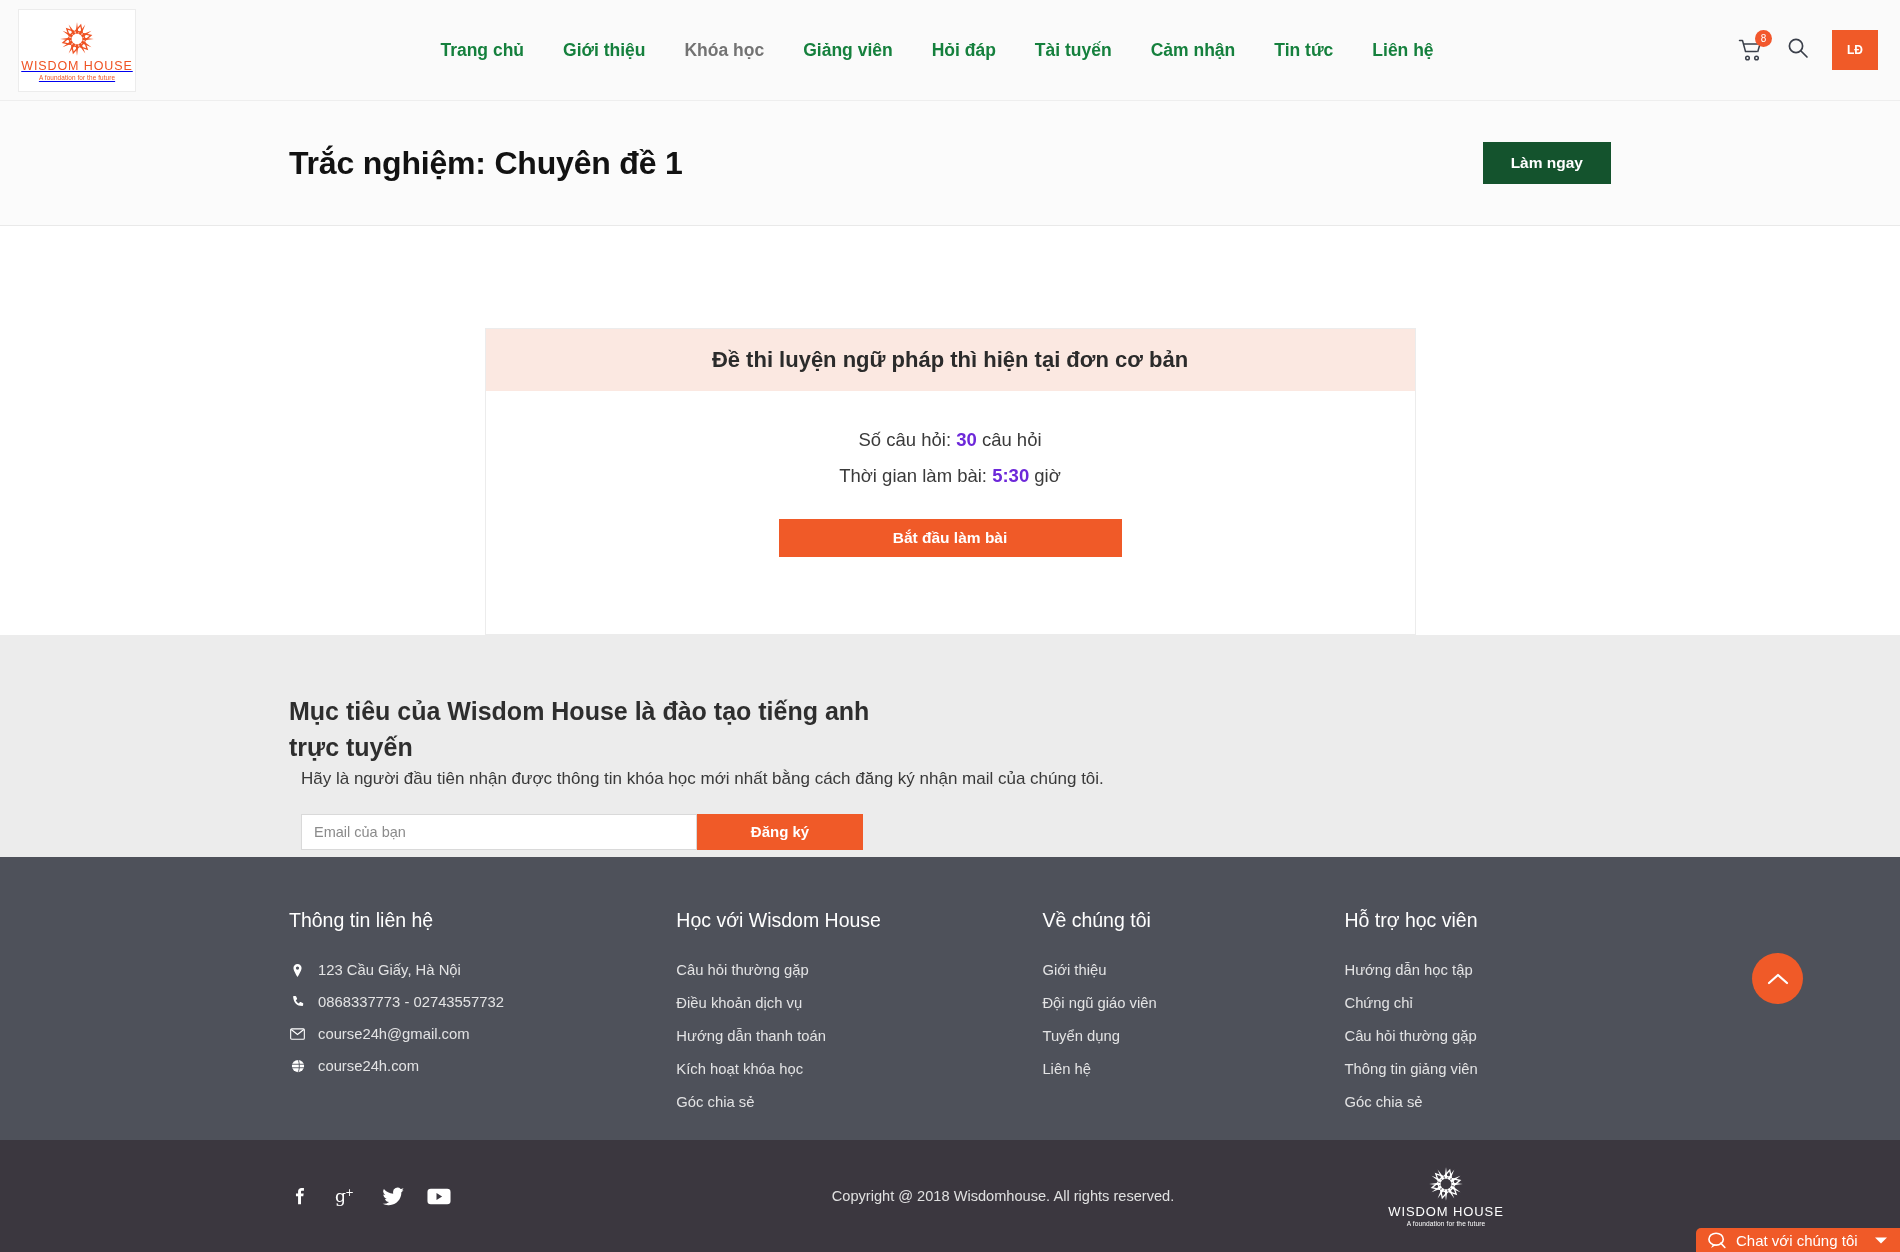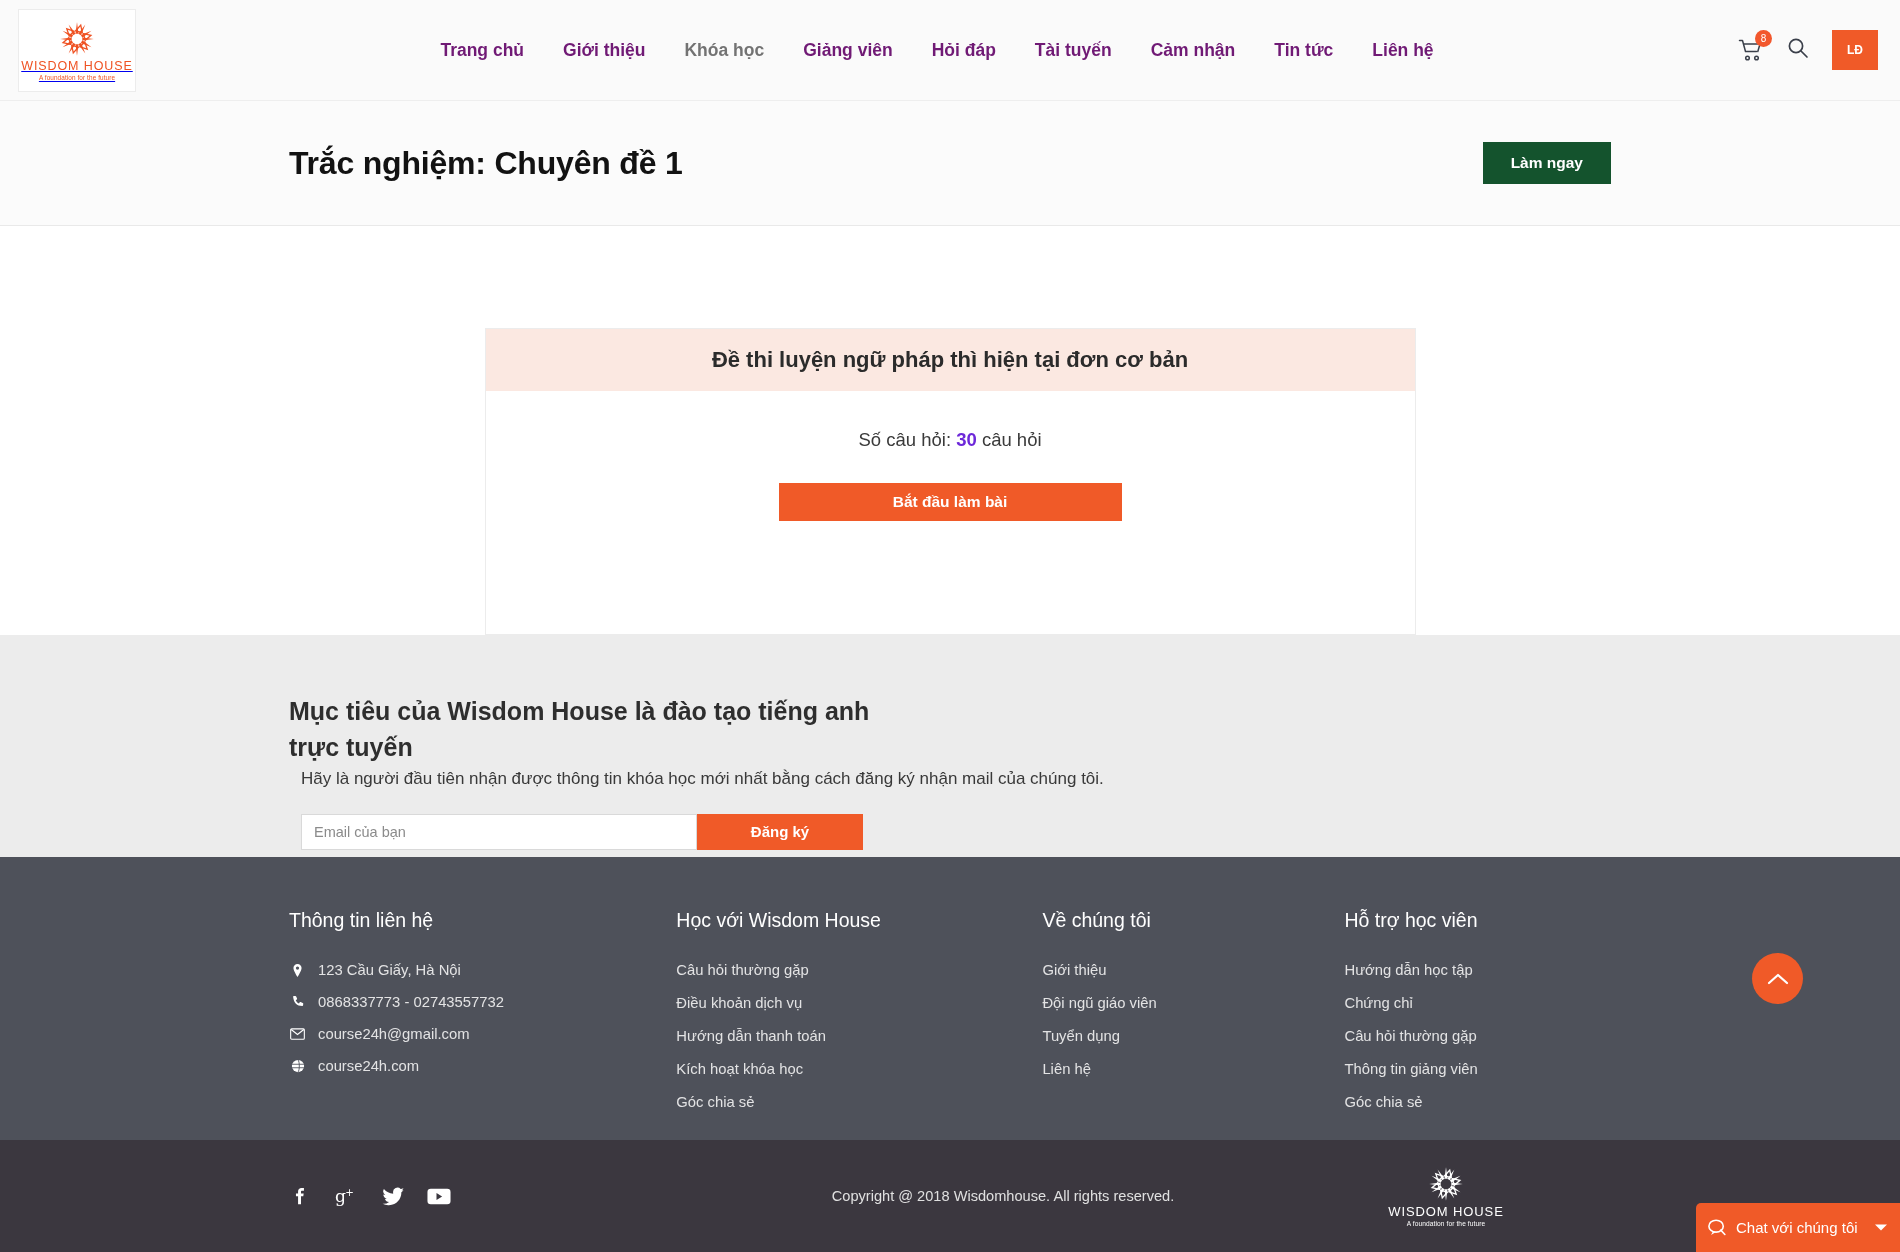--- a/index.html
+++ b/index.html
@@ -49,21 +49,21 @@
   }
   .nav {
     flex: 1 1 auto;
     display: flex;
     align-items: center;
     justify-content: center;
     gap: 39px;
   }
   .nav a {
     font-size: 17.5px;
-    color: #701a75;
+    color: #15803d;
     text-decoration: none;
     font-family: "Liberation Sans", sans-serif;
     font-weight: 600;
     white-space: nowrap;
   }
   .nav a.active { color: #737373; }
   .header-right {
     display: flex;
     align-items: center;
     gap: 22px;
@@ -296,21 +296,21 @@
     background: #f05a28;
     display: flex; align-items: center; justify-content: center;
     cursor: pointer;
     z-index: 20;
   }
   .chat-widget {
     position: absolute;
     right: 0px;
     bottom: 0px;
     width: 204px;
-    height: 49px;
+    height: 24px;
     background: #f05a28;
     border-top-left-radius: 5px;
     display: flex;
     align-items: center;
     padding: 0 12px;
     gap: 9px;
     cursor: pointer;
     z-index: 21;
   }
   .chat-widget .chat-label {
@@ -436,20 +436,25 @@
   <div class="main">
     <div class="quiz-card">
       <div class="quiz-head">
         <div class="quiz-head-text">Đề thi luyện ngữ pháp thì hiện tại đơn cơ bản</div>
       </div>
       <div class="quiz-body">
         <div class="quiz-line">
           <span>Số câu hỏi:</span>
           <b>30</b>
           <span>câu hỏi</span>
+        </div>
+        <div class="quiz-line">
+          <span>Thời gian làm bài:</span>
+          <b>5:30</b>
+          <span>giờ</span>
         </div>
         <button class="btn-start">Bắt đầu làm bài</button>
       </div>
     </div>
   </div>
 
   <div class="newsletter">
     <div class="nl-left">
       <div class="nl-heading">Mục tiêu của Wisdom House là đào tạo tiếng anh trực tuyến</div>
     </div>

